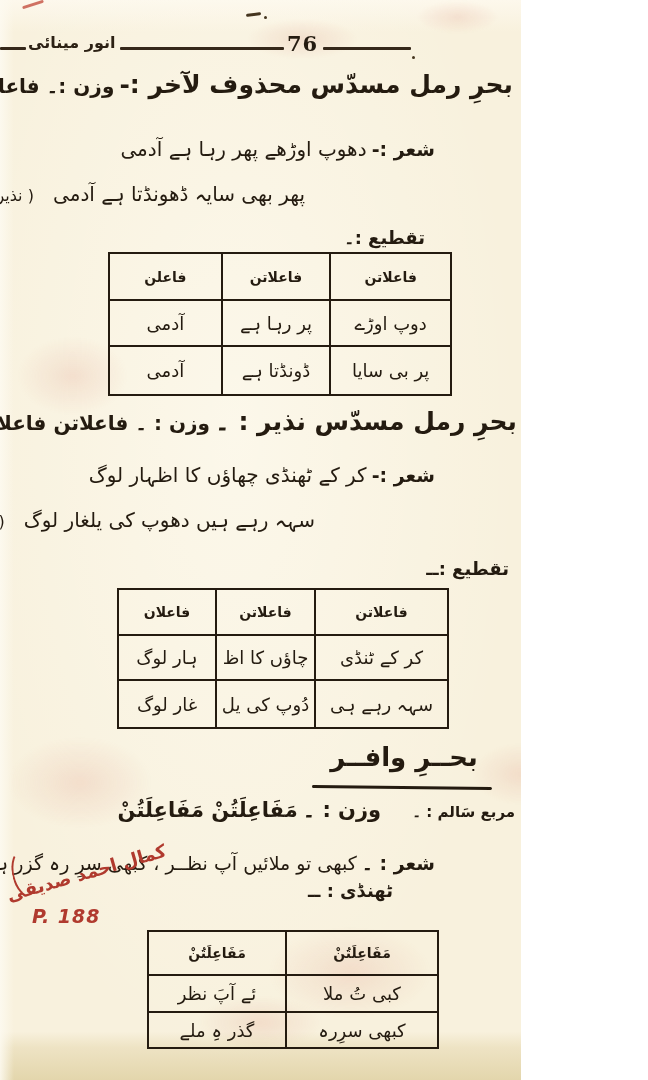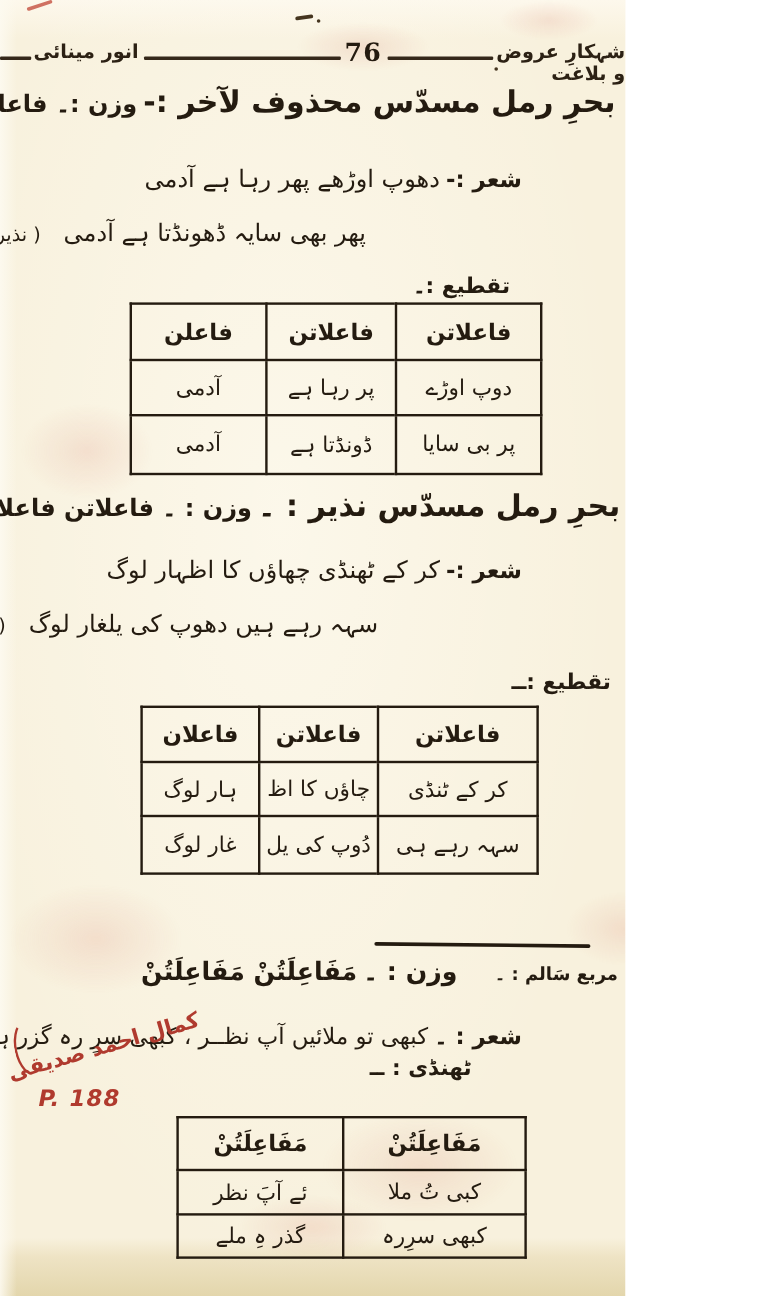--- a/index.html
+++ b/index.html
@@ -23,21 +23,21 @@
   .h-wazn{font-size:20px;font-weight:bold;}
   .sher-label{font-size:19px;font-weight:bold;}
   .verse{font-size:20px;}
   .attr{font-size:16px;}
   .taqti{font-size:18px;font-weight:bold;}
   table.scan{border-collapse:collapse; direction:rtl; table-layout:fixed; background:transparent;}
   table.scan th, table.scan td{
     border:2.2px solid #241b10; text-align:center; vertical-align:middle;
     font-family:"DejaVu Sans",sans-serif; color:#241b10; padding:0 4px; overflow:hidden;
   }
-  table.scan th{font-size:19px;font-weight:bold;}
+  table.scan th{font-size:14px;font-weight:bold;}
   table.scan td{font-size:18px;}
   .bahr-title{font-size:26px;font-weight:bold;text-align:center;}
   .underline{background:#241b10;height:3px;border-radius:2px;}
   .form-label{font-size:15px;font-weight:bold;}
   .wazn3{font-size:21px;font-weight:bold;}
   .struck{text-decoration:line-through; text-decoration-thickness:2.5px; text-decoration-color:#7a1f14;}
   .red-hand{color:#b03a2e; font-family:"DejaVu Sans",sans-serif;}
   .smudge{background:radial-gradient(ellipse at center, rgba(215,120,100,.16), rgba(215,120,100,0) 68%); filter:blur(1px); border-radius:50%;}
   .mark{background:#45351f;border-radius:2px;}
   .red-mark{background:#c04434;border-radius:2px;opacity:.75;}
@@ -59,21 +59,20 @@
   <div class="abs red-mark" style="left:22px;top:3px;width:22px;height:3px;transform:rotate(-18deg);"></div>
   <div class="abs mark" style="left:246px;top:13px;width:15px;height:2.5px;transform:rotate(-8deg);"></div>
   <div class="abs mark" style="left:264px;top:16px;width:3px;height:3px;"></div>
   <div class="abs mark" style="left:412px;top:56px;width:3px;height:3px;"></div>
 
   <div class="abs urdu head-sm" style="left:28px;top:33px;">انور مینائی</div>
   <div class="abs rule" style="left:0px;top:47px;width:26px;"></div>
   <div class="abs rule" style="left:120px;top:47px;width:164px;"></div>
   <div class="abs pagenum" style="left:287px;top:31px;">76</div>
   <div class="abs rule" style="left:323px;top:47px;width:88px;"></div>
-  <div class="abs urdu head-sm" style="left:412px;top:33px;">شہکارِ عروض و بلاغت</div>
 
   <div class="abs urdu nowrap" style="right:8px;top:70px;">
     <span class="h-big">بحرِ رمل مسدّس محذوف لآخر :-</span>
     <span class="h-wazn">وزن :۔ فاعلاتن فاعلاتن فاعلن</span>
   </div>
 
   <div class="abs urdu nowrap" style="right:86px;top:137px;">
     <span class="sher-label">شعر :-</span>
     <span class="verse">دھوپ اوڑھے پھر رہا ہے آدمی</span>
   </div>
@@ -145,20 +144,21 @@
       <td>ہار لوگ</td>
     </tr>
     <tr style="height:48px;">
       <td>سہہ رہے ہی</td>
       <td>دُوپ کی یل</td>
       <td>غار لوگ</td>
     </tr>
   </tbody>
     </table>
 
+  <div class="abs urdu bahr-title" style="left:318px;top:742px;width:172px;">بحــرِ وافــر</div>
   <div class="abs underline" style="left:312px;top:786px;width:180px;transform:rotate(.6deg);"></div>
 
   <div class="abs urdu nowrap" style="right:6px;top:798px;">
     <span class="form-label">مربع سَالم : ۔</span>
     <span class="wazn3" style="margin-right:26px;">وزن : ۔</span>
     <span class="wazn3">مَفَاعِلَتُنْ  مَفَاعِلَتُنْ</span>
   </div>
 
   <div class="abs urdu nowrap" style="right:86px;top:852px;">
     <span class="sher-label">شعر : ۔</span>

